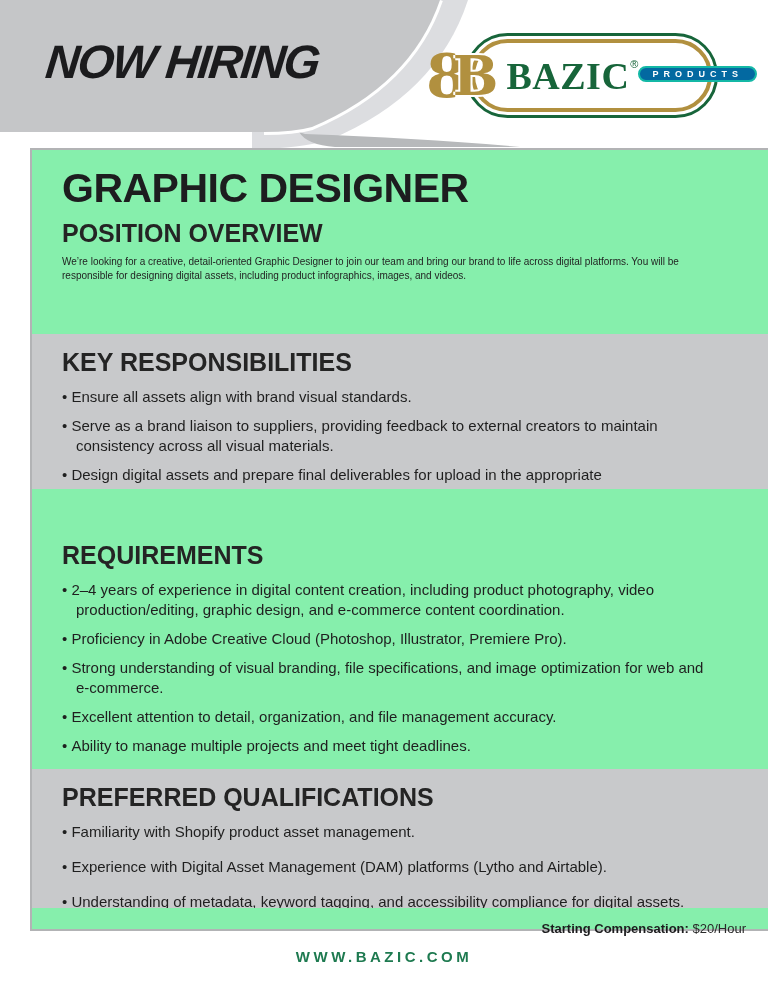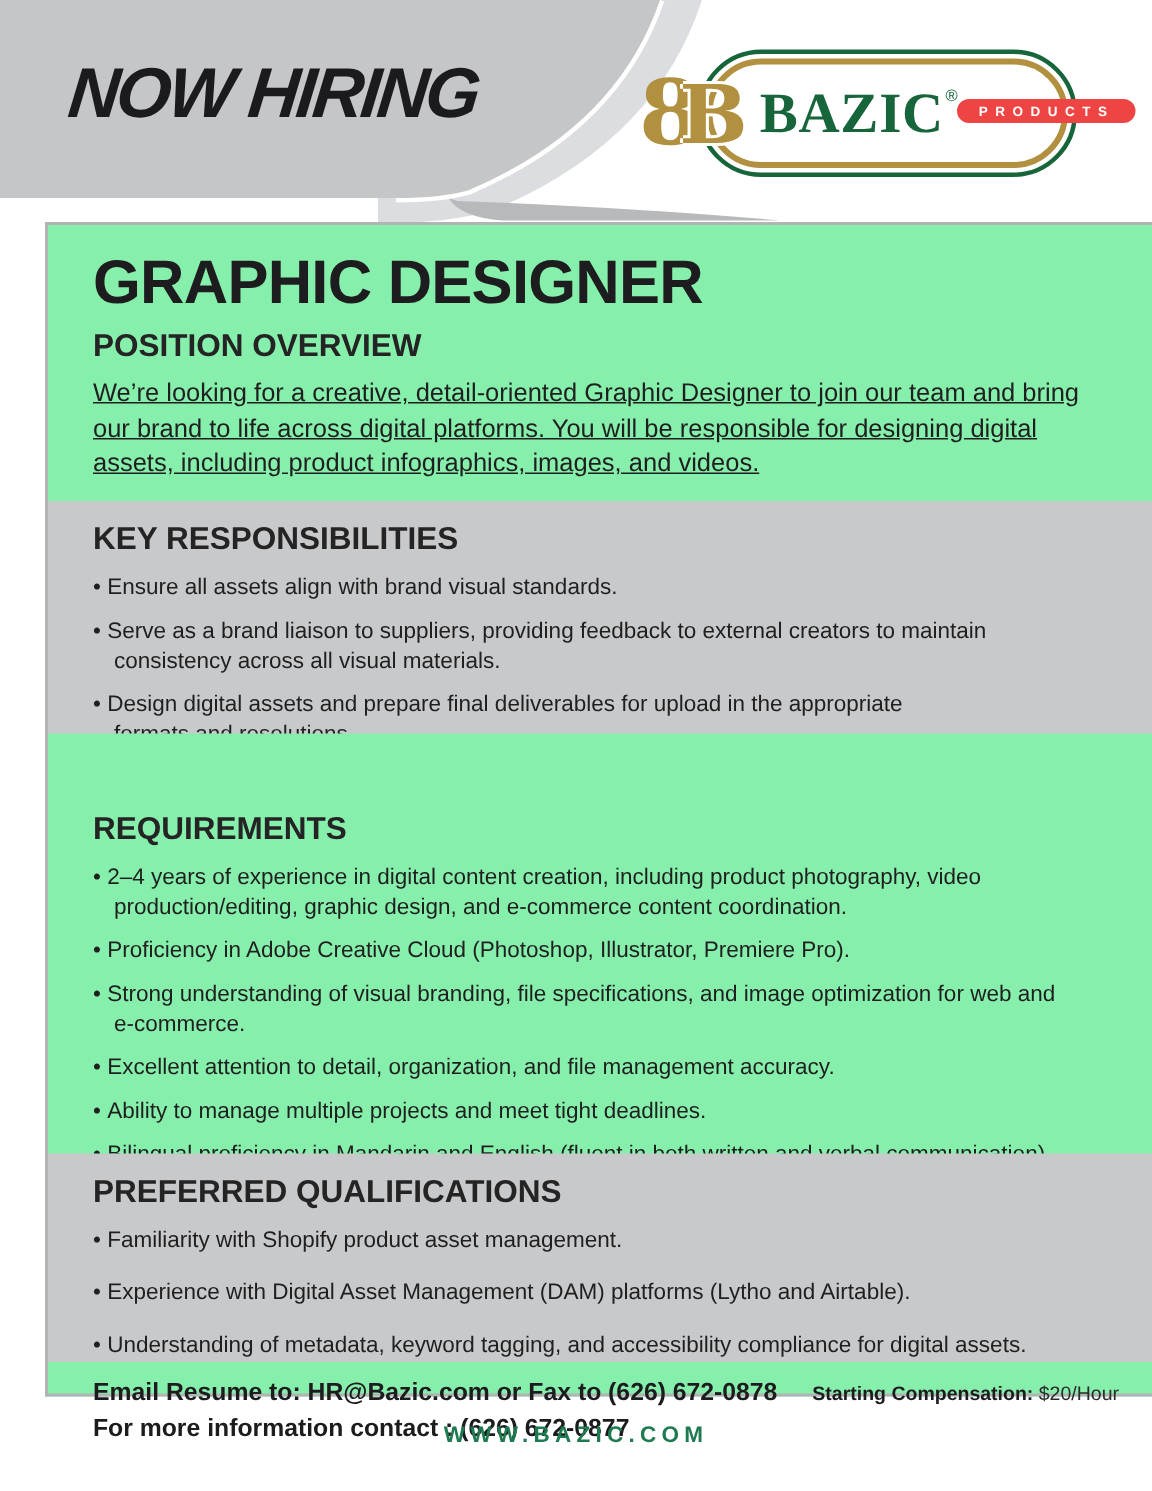--- a/index.html
+++ b/index.html
@@ -69,22 +69,22 @@
     font-family: "Liberation Serif", serif;
     font-weight: bold;
     font-size: 38px;
     line-height: 1;
     color: #17653a;
     letter-spacing: 0.5px;
   }
   .brand-reg { font-size: 11px; color: #17653a; margin-top: 1px; margin-left: 1px; }
   .tagline-pill {
     margin-top: -4px;
-    background: #ef4444;
-    border: 2px solid #ef4444;
+    background: #0369a1;
+    border: 2px solid #14b8a6;
     border-radius: 9px;
     padding: 1px 12px;
     color: #ffffff;
     font-size: 9px;
     font-weight: bold;
     letter-spacing: 5px;
     white-space: nowrap;
   }
 
   
@@ -104,34 +104,33 @@
   .sec-contact { height: 57px; display: flex; padding-top: 9px; }
 
   .job-title {
     font-size: 41px;
     font-weight: bold;
     letter-spacing: -0.5px;
     color: #1d1d1f;
     line-height: 1.1;
   }
   .sec-heading {
-    font-size: 21px;
+    font-size: 25px;
     font-weight: bold;
     color: #242424;
     letter-spacing: 0px;
     margin-top: 8px;
   }
   .sec-band .sec-heading { margin-top: 2px; }
   .body-text {
     margin-top: 7px;
-    font-size: 17px;
+    font-size: 10px;
     line-height: 1.38;
     max-width: 660px;
     color: #1f1f1f;
-    text-decoration: underline;
   }
   ul.bullets {
     list-style: none;
     margin-top: 10px;
     max-width: 655px;
   }
   ul.bullets li {
     font-size: 15px;
     line-height: 1.33;
     padding-left: 14px;
@@ -223,24 +222,20 @@
     <div class="section sec-band sec-pref">
       <div class="sec-heading">PREFERRED QUALIFICATIONS</div>
       <ul class="bullets">
           <li>Familiarity with Shopify product asset management.</li>
           <li>Experience with Digital Asset Management (DAM) platforms (Lytho and Airtable).</li>
           <li>Understanding of metadata, keyword tagging, and accessibility compliance for digital assets.</li>
         </ul>
     </div>
 
     <div class="section sec-contact">
-      <div class="contact-left">
-        <div>Email Resume to: HR@Bazic.com or Fax to (626) 672-0878</div>
-        <div>For more information contact : (626) 672-0877</div>
-      </div>
       <div class="contact-right">
         <span class="comp-label">Starting Compensation:</span>
         <span class="comp-value">$20/Hour</span>
       </div>
     </div>
 
   </div>
 
   <div class="site-footer">WWW.BAZIC.COM</div>
 

